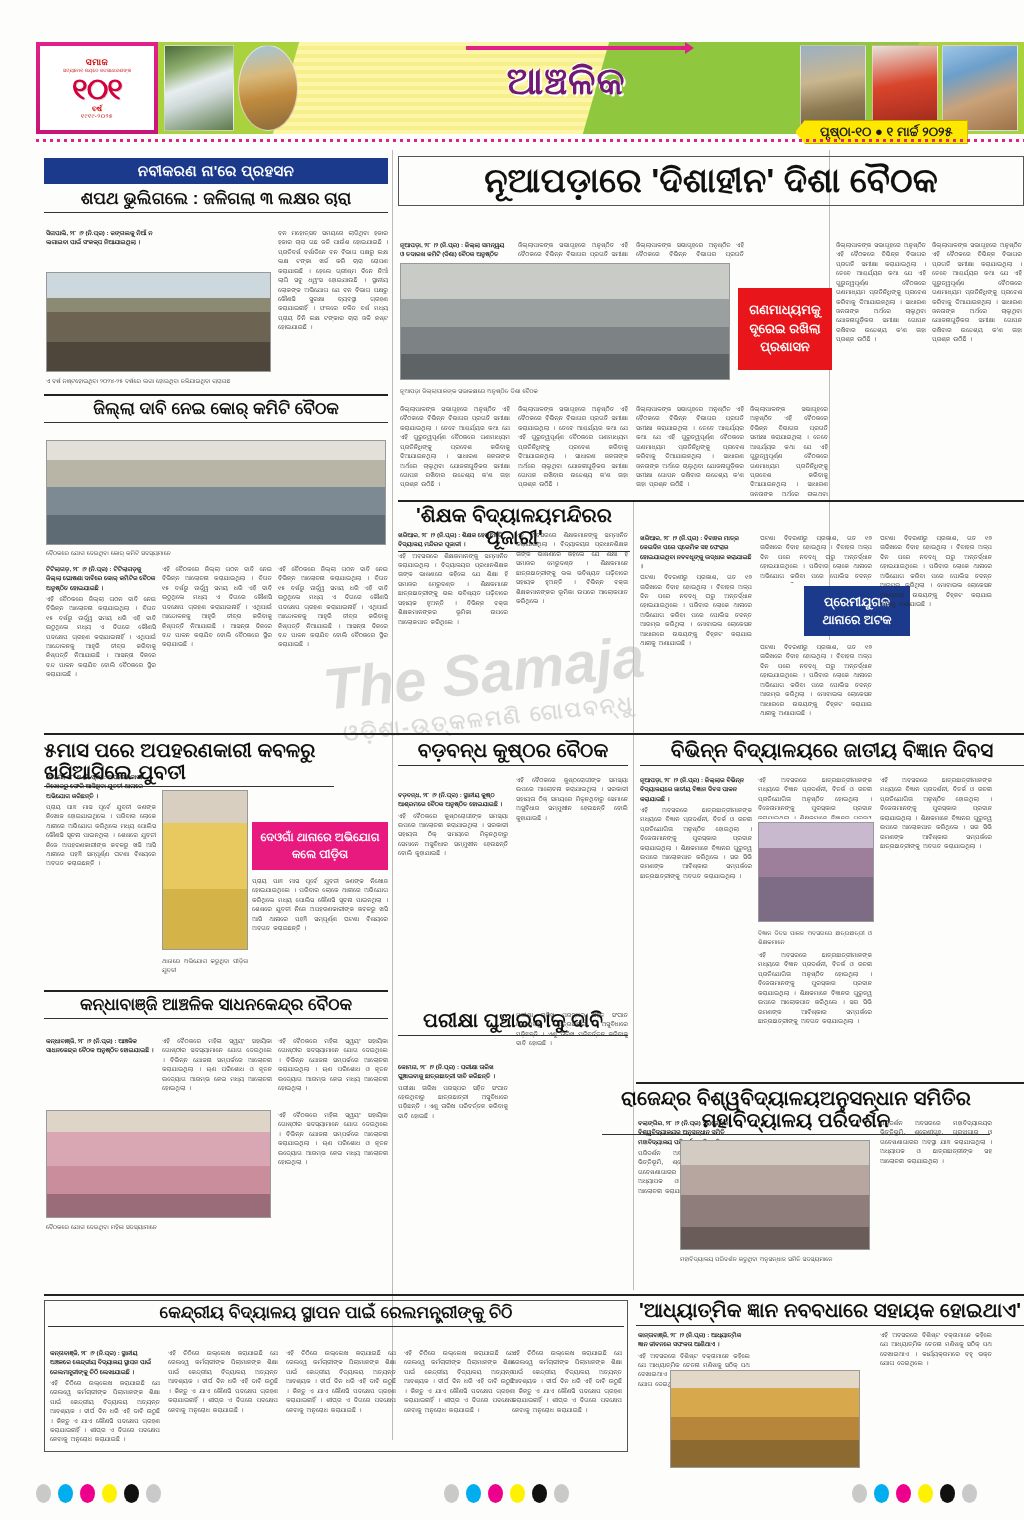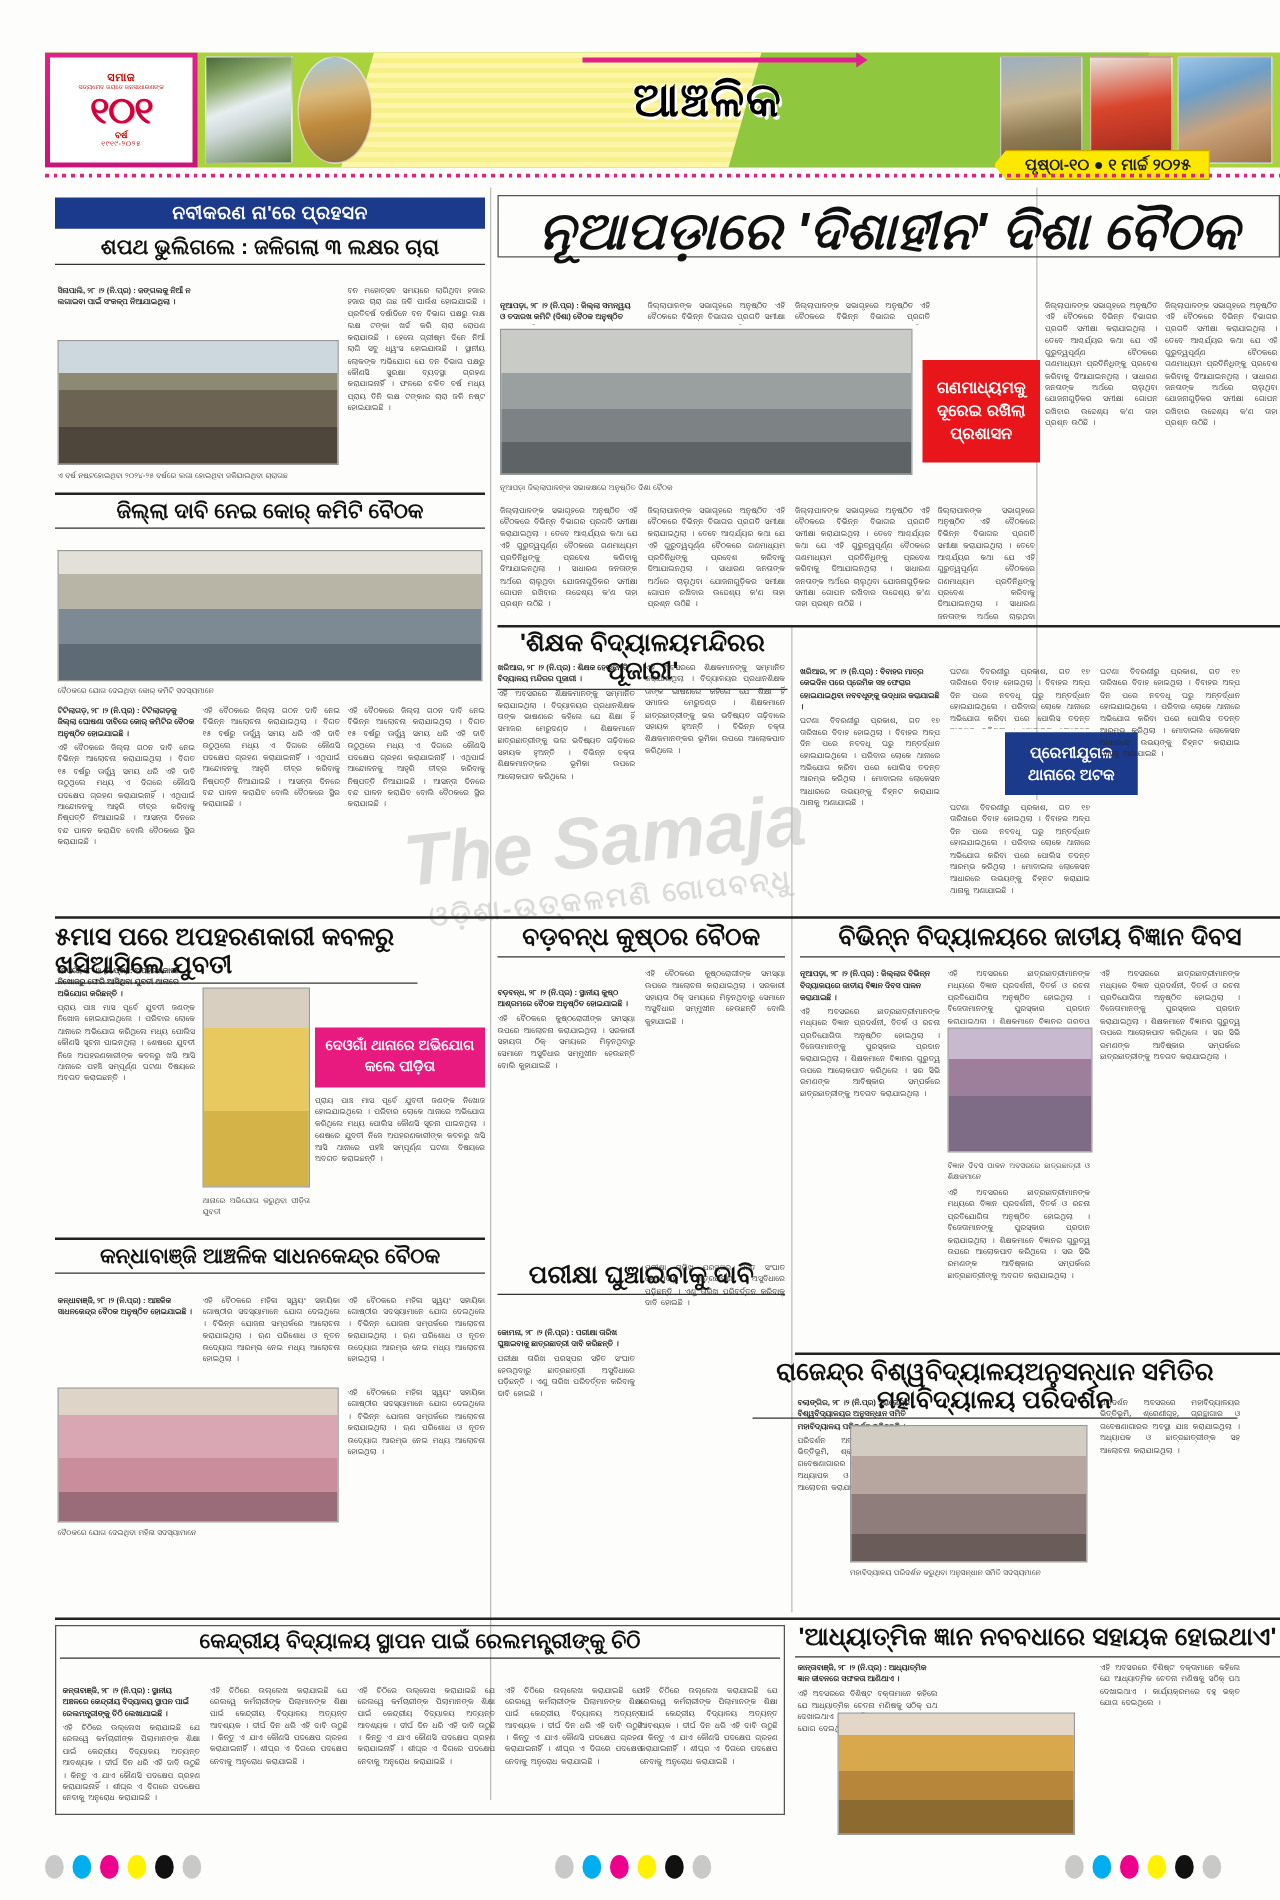--- a/index.html
+++ b/index.html
@@ -78,21 +78,21 @@
   }
   .mh-green-right {
     position: absolute; left: 560px; top: 0;
     width: 310px; height: 92px;
     background: #8fc73e;
     transform: skewX(-16deg);
   }
   .mh-title {
     position: absolute; left: 380px; top: 18px;
     width: 300px; text-align: center;
-    font-size: 38px; font-weight: bold; color: #000000;
+    font-size: 38px; font-weight: bold; color: #701a75;
     letter-spacing: 1px;
     text-shadow: 2px 2px 0 #fff, -1px -1px 0 #fff;
   }
   .mh-arrow {
     position: absolute; left: 430px; top: 4px;
     width: 220px; height: 4px;
     background: linear-gradient(90deg,#e0218a,#e0218a);
   }
   .mh-arrow::after {
     content: ""; position: absolute; right: -8px; top: -4px;
@@ -114,21 +114,21 @@
     width: 990px; height: 3px;
     background-image: repeating-linear-gradient(90deg,#e0218a 0 3px,transparent 3px 7px);
   }
 
   
   .blk { position: absolute; }
   .hl {
     font-weight: bold; color: #111;
     line-height: 1.08; text-align: center;
   }
-  .hl-xl { font-size: 42px; font-style: italic; }
+  .hl-xl { font-size: 34px; }
   .hl-lg { font-size: 17px; }
   .hl-md { font-size: 20px; }
   .hl-sm { font-size: 20px; }
   .banner-blue {
     background: #1b3a8c; color: #fff;
     font-size: 15px; font-weight: bold;
     text-align: center; padding: 4px 0;
     letter-spacing: .3px;
   }
   .rule { border-top: 1px solid #333; }

